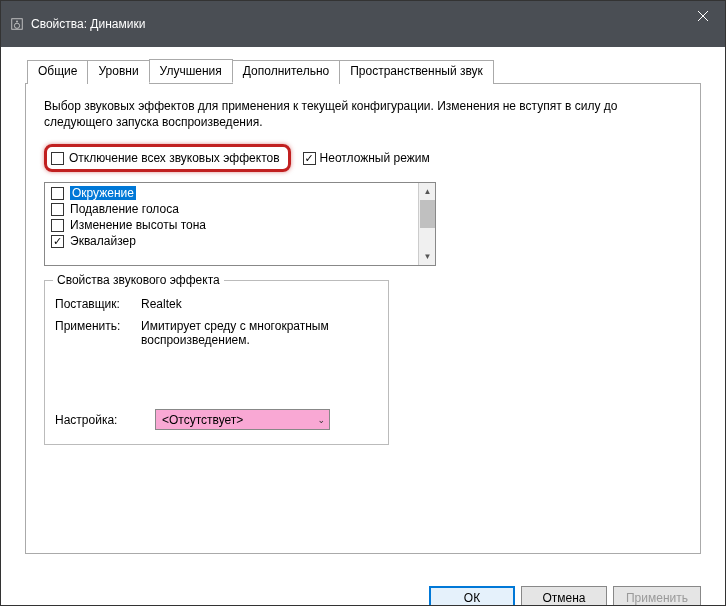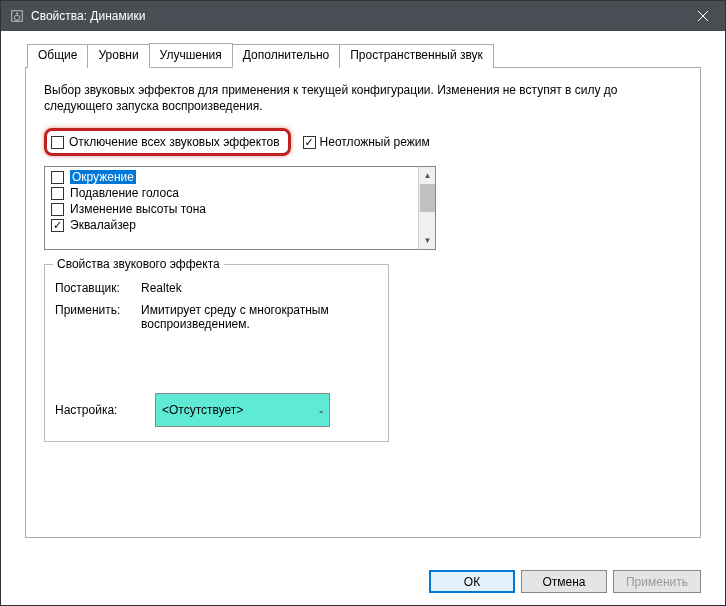--- a/index.html
+++ b/index.html
@@ -1,17 +1,17 @@
 <!DOCTYPE html>
 <html><head>
 <meta charset="utf-8">
 <style>
 * { box-sizing: border-box; margin: 0; padding: 0; font-family: "Segoe UI", Tahoma, sans-serif; font-size: 12px; }
 body { background: #fff; width: 726px; height: 606px; position: relative; border: 1px solid #333; }
-.titlebar { background: #4a4e54; color: #fff; height: 30px; display: flex; align-items: center; padding: 0 0 0 8px; position: relative; }
+.titlebar { background: #4a4e54; color: #fff; height: 46px; display: flex; align-items: center; padding: 0 0 0 8px; position: relative; }
 .titlebar .icon { width: 16px; height: 16px; margin-right: 6px; display: inline-flex; align-items: center; justify-content: center; }
 .titlebar .title { font-size: 12px; }
 .close-btn { position: absolute; right: 0; top: 0; width: 45px; height: 30px; display: flex; align-items: center; justify-content: center; color: #fff; cursor: pointer; }
 .content { padding: 12px 24px 50px 24px; background: #fff; height: calc(100% - 30px); position: relative; }
 .tabs { display: flex; border-bottom: 1px solid #aaa; padding-left: 2px; }
 .tab { padding: 3px 10px; border: 1px solid #aaa; border-bottom: none; background: #fff; margin-right: -1px; cursor: pointer; position: relative; top: 1px; }
 .tab.active { background: #fff; border-bottom: 1px solid #fff; z-index: 2; top: 0; padding-top: 4px; padding-bottom: 4px; }
 .panel { border: 1px solid #aaa; border-top: none; padding: 14px 18px 20px 18px; min-height: 470px; }
 .description { font-size: 12px; line-height: 1.35; color: #000; margin-bottom: 14px; }
 .opt-row { display: flex; align-items: center; gap: 6px; margin-bottom: 10px; }
@@ -26,21 +26,21 @@
 .scrollbar { position: absolute; right: 0; top: 0; width: 17px; height: 100%; background: #f0f0f0; border-left: 1px solid #ccc; }
 .scroll-btn { width: 17px; height: 17px; display: flex; align-items: center; justify-content: center; font-size: 8px; color: #555; }
 .scroll-thumb { position: absolute; top: 17px; width: 15px; left: 1px; height: 28px; background: #c0c0c0; }
 .group { border: 1px solid #bbb; margin-top: 14px; width: 345px; padding: 12px 10px 14px 10px; position: relative; }
 .group-title { position: absolute; top: -8px; left: 8px; background: #fff; padding: 0 4px; font-size: 12px; }
 .prop-row { display: flex; margin: 4px 0; }
 .prop-label { width: 86px; }
 .prop-value { flex: 1; }
 .setting-row { display: flex; align-items: center; margin-top: 22px; }
 .setting-row .prop-label { width: 100px; }
-.select { border: 1px solid #888; background: #5eead4; width: 175px; height: 34px; display: flex; align-items: center; justify-content: space-between; padding: 0 4px 0 6px; cursor: pointer; }
+.select { border: 1px solid #888; background: #f9a8d4; width: 175px; height: 21px; display: flex; align-items: center; justify-content: space-between; padding: 0 4px 0 6px; cursor: pointer; }
 .select .chev { font-size: 9px; color: #333; }
 .footer { position: absolute; bottom: 12px; right: 24px; display: flex; gap: 6px; }
 .btn { min-width: 86px; height: 23px; border: 1px solid #888; background: #e5e5e5; display: flex; align-items: center; justify-content: center; cursor: pointer; padding: 0 12px; }
 .btn.primary { border: 2px solid #0078d7; background: #e5f1fb; }
 .btn.disabled { color: #9a9a9a; cursor: default; }
 </style>
 </head>
 <body>
 
 <div class="titlebar">

